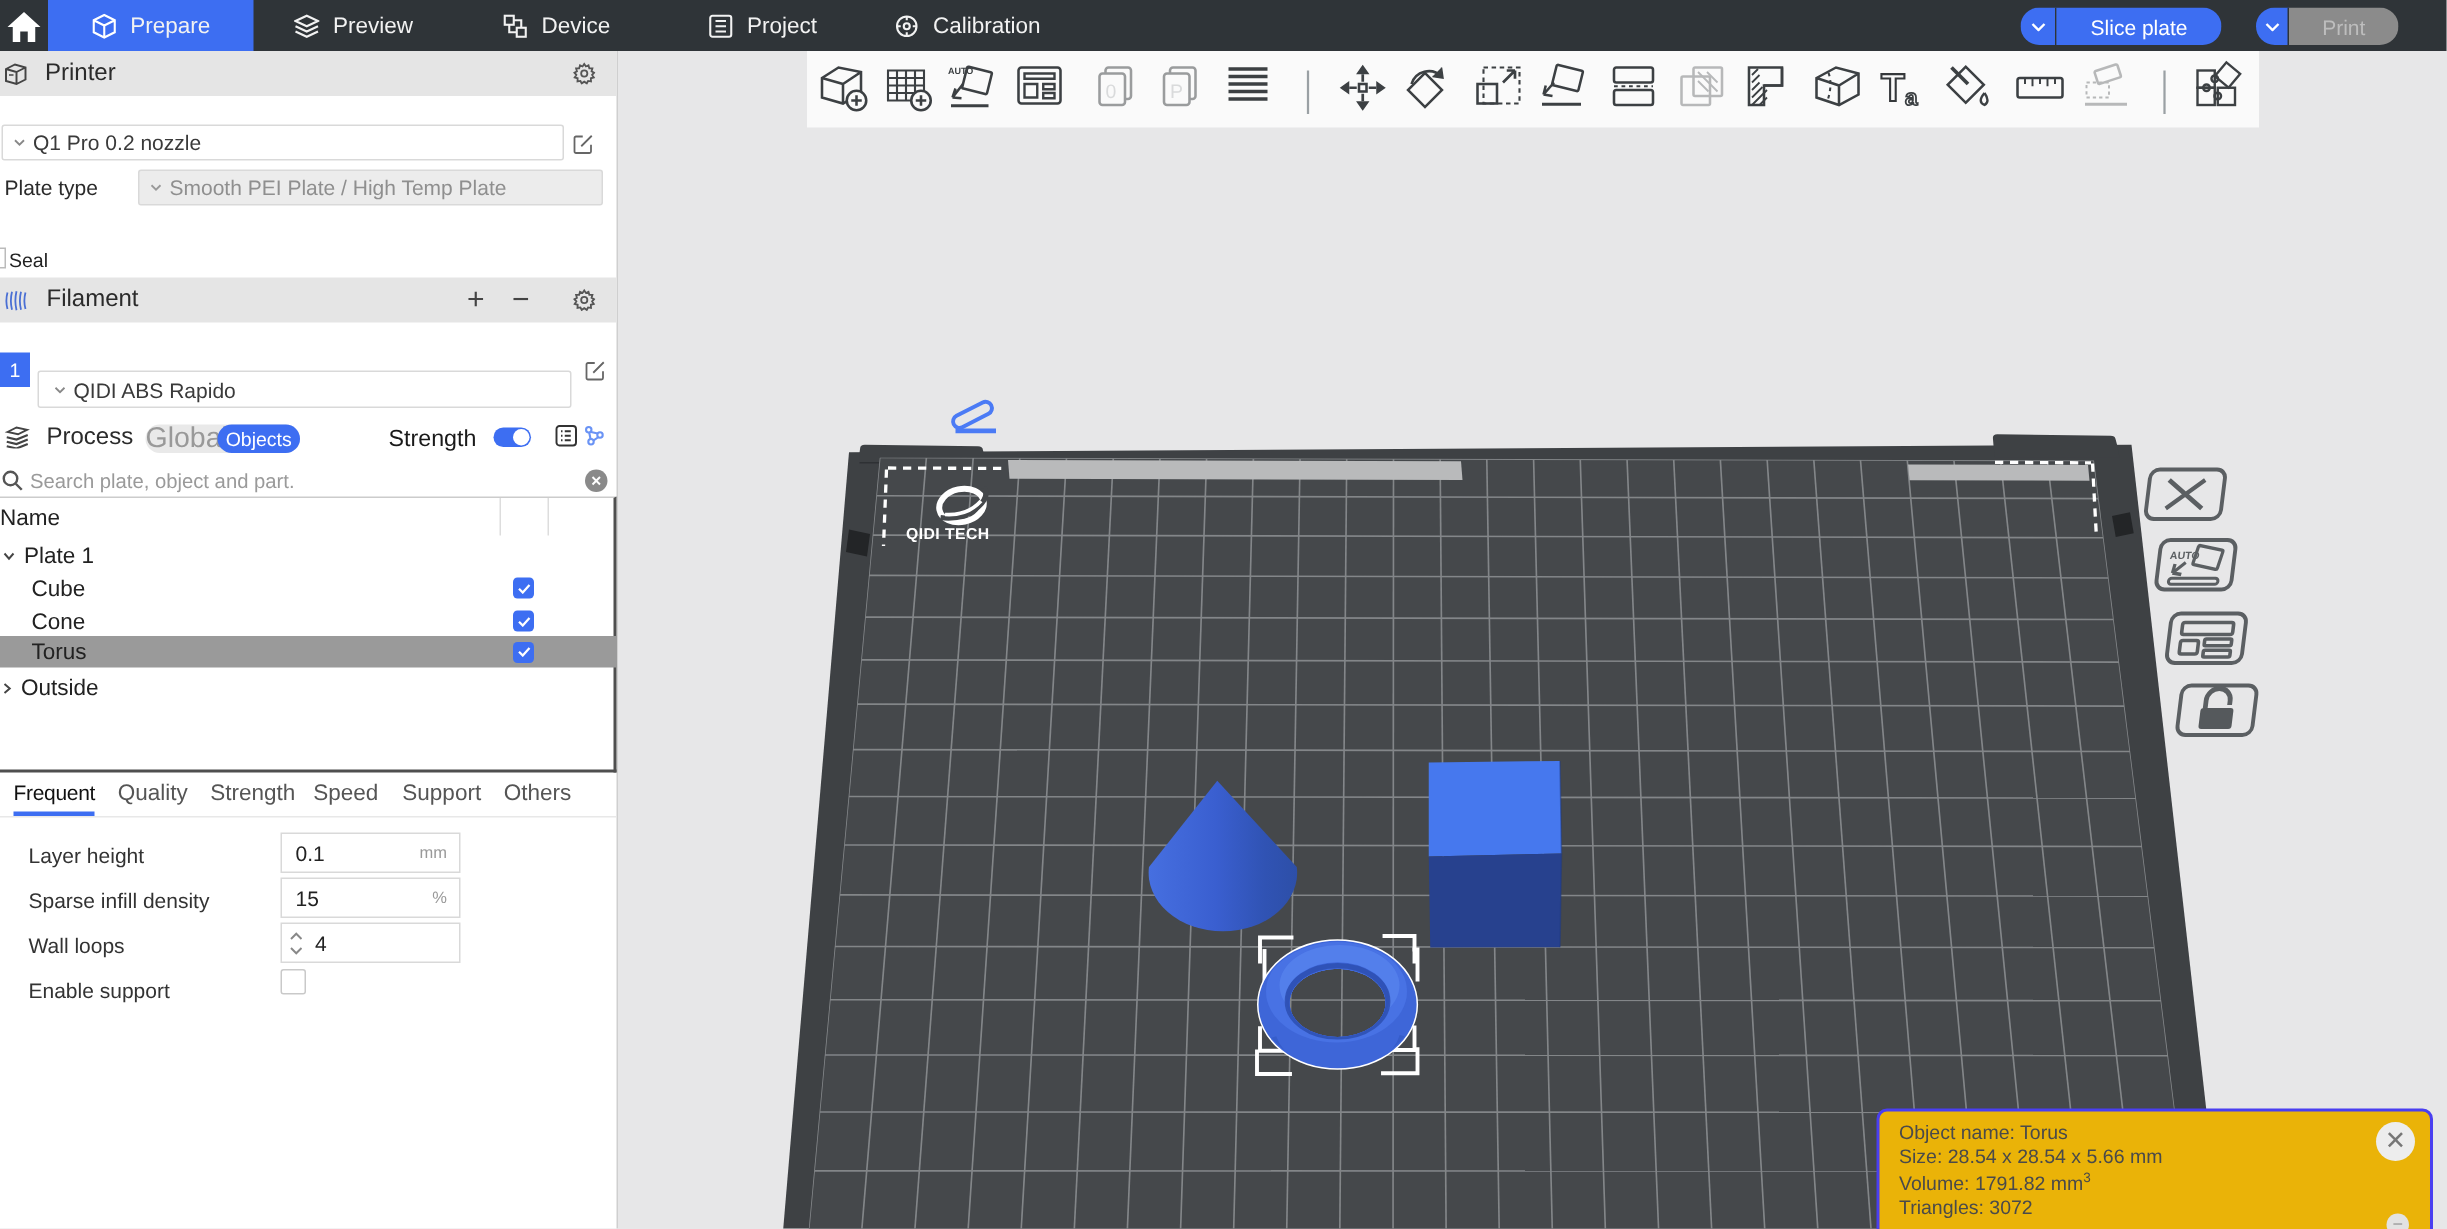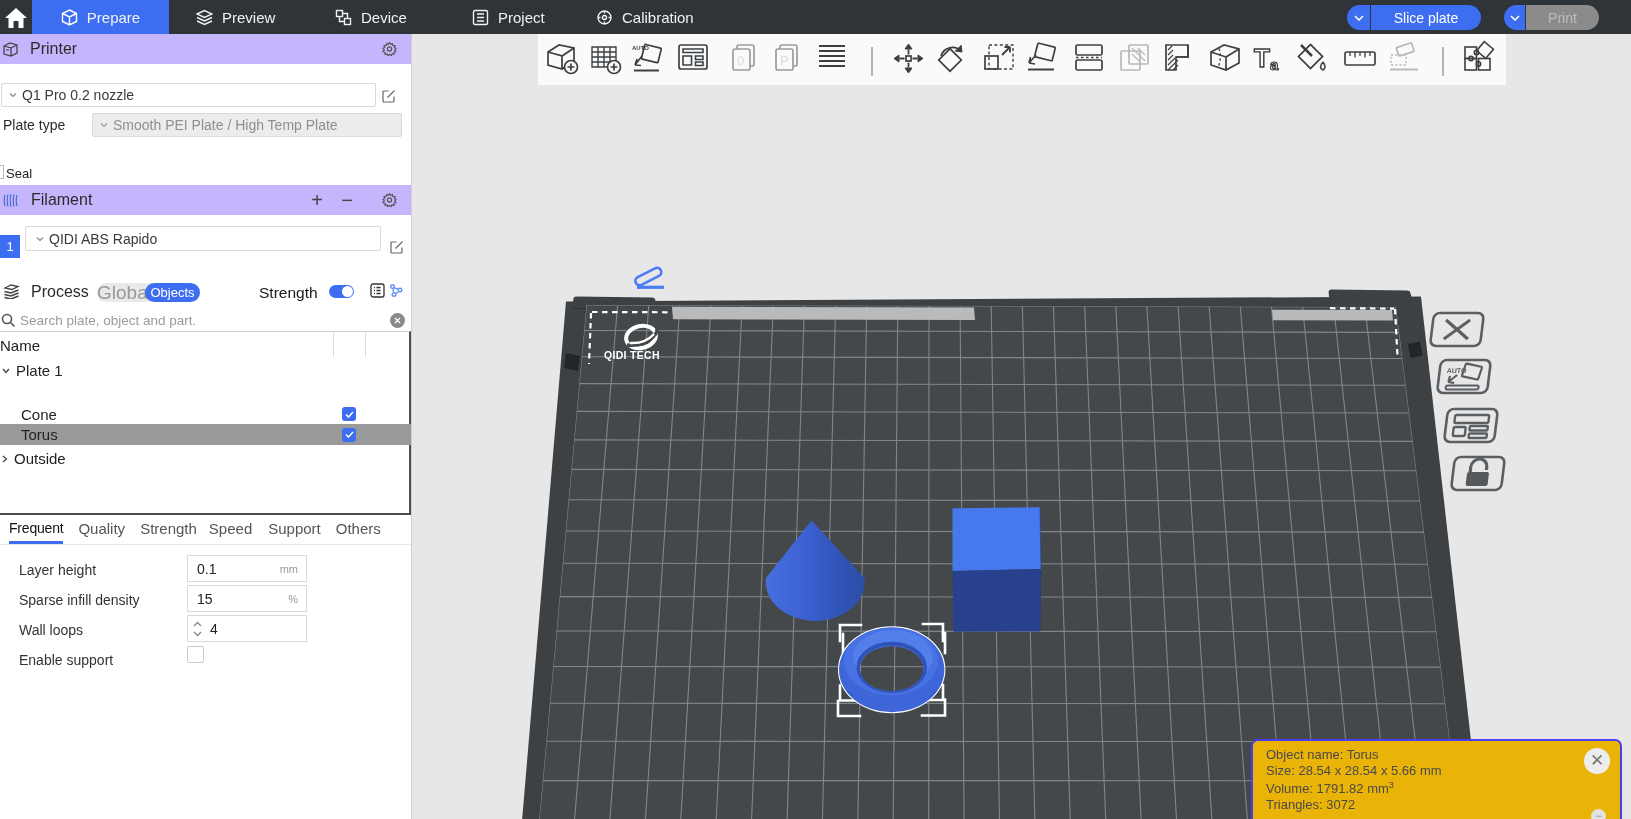--- a/index.html
+++ b/index.html
@@ -10,21 +10,21 @@
 .ticon{margin-right:9px;display:inline-block}
 #home{position:absolute;left:4px;top:7px}
 #btn-slice{position:absolute;left:1347px;top:5px;height:25px;border-radius:12.5px;overflow:hidden;display:flex}
 #btn-slice .chev{width:24px;background:#3d6ef2;display:flex;align-items:center;justify-content:center;border-right:1px solid #2f3438}
 #btn-slice .main{width:110px;background:#3d6ef2;color:#fff;font-size:14px;display:flex;align-items:center;justify-content:center}
 #btn-print{position:absolute;left:1504px;top:5px;height:25px;border-radius:12.5px;overflow:hidden;display:flex}
 #btn-print .chev{width:22px;background:#3d6ef2;display:flex;align-items:center;justify-content:center;border-right:1px solid #2f3438}
 #btn-print .main{width:73px;background:#8b8b8b;color:#bdbdbd;font-size:14px;display:flex;align-items:center;justify-content:center}
 
 #side{position:absolute;left:0;top:34px;width:412px;height:785px;background:#fff;border-right:1px solid #cfcfcf}
-.sechead{position:absolute;left:0;width:411px;height:30px;background:#c4b5fd;display:flex;align-items:center;font-size:16px;color:#2b2b2b}
+.sechead{position:absolute;left:0;width:411px;height:30px;background:#e5e5e5;display:flex;align-items:center;font-size:16px;color:#2b2b2b}
 .gear{position:absolute;top:50%;transform:translateY(-50%)}
 .combo{position:absolute;background:#fff;border:1px solid #d9d9d9;border-radius:2px;display:flex;align-items:center;font-size:14px;color:#3a3a3a}
 .chevg{display:inline-block;width:10px;height:10px;margin:0 4px 0 6px}
 .lbl{position:absolute;font-size:14px;color:#2b2b2b}
 
 .pill{position:absolute;left:97px;top:249px;width:103px;height:19px;background:#e9e9e9;border-radius:10px;font-size:13px;display:flex;align-items:center}
 .pill .g{color:#999;width:48px;text-align:center;font-size:19px}
 .pill .o{background:#3d6ef2;color:#fff;border-radius:10px;height:19px;width:55px;display:flex;align-items:center;justify-content:center}
 .toggle{position:absolute;left:329px;top:251px;width:25px;height:13px;background:#3d6ef2;border-radius:7px}
 .toggle:after{content:"";position:absolute;right:1px;top:1px;width:11px;height:11px;background:#fff;border-radius:50%}
@@ -361,21 +361,21 @@
       </svg>
     Filament
     <div class="abs" style="right:88px;font-size:20px;color:#444;font-weight:400">+</div>
     <div class="abs" style="right:58px;font-size:20px;color:#444">−</div>
     <svg class="gear" style="right:14px" width="15" height="15" viewBox="0 0 16 16" fill="none" stroke="#555" stroke-width="1.3">
         <circle cx="8" cy="8" r="2.2"></circle>
         <path d="M8,1.2 L9.2,3 L11,2.2 L11.6,4.3 L13.8,4.4 L13.2,6.4 L15,7.4 L13.6,9 L14.8,10.8 L12.7,11.4 L12.8,13.6 L10.7,13.3 L9.8,15 L8,13.8 L6.2,15 L5.3,13.3 L3.2,13.6 L3.3,11.4 L1.2,10.8 L2.4,9 L1,7.4 L2.8,6.4 L2.2,4.4 L4.4,4.3 L5,2.2 L6.8,3 Z"></path>
       </svg>
   </div>
   <div class="abs" style="left:0;top:201px;width:20px;height:23px;background:#3d6ef2;color:#fff;font-size:13px;display:flex;align-items:center;justify-content:center">1</div>
-  <div class="combo" style="left:25px;top:192px;width:356px;height:25px"><svg class="chevg" viewBox="0 0 10 10" style="margin-left:9px">
+  <div class="combo" style="left:25px;top:213px;width:356px;height:25px"><svg class="chevg" viewBox="0 0 10 10" style="margin-left:9px">
         <path d="M2,3.5 L5,6.5 L8,3.5" stroke="#888" stroke-width="1.2" fill="none"></path>
       </svg>QIDI ABS Rapido</div>
   <svg class="abs" style="left:390px;top:206px" width="14" height="14" viewBox="0 0 14 14" fill="none" stroke="#666" stroke-width="1.2">
       <path d="M12,7.5 L12,12 A1,1 0 0 1 11,13 L2,13 A1,1 0 0 1 1,12 L1,3 A1,1 0 0 1 2,2 L6.5,2"></path>
       <path d="M6,8 L12.5,1.5 M6,8 L5.5,8.5"></path>
     </svg>
 
   <div class="abs" style="left:3px;top:250px">
     <svg width="17" height="15" viewBox="0 0 17 15" fill="none" stroke="#444" stroke-width="1.3">
         <path d="M2,4 L8,1 L15,2.5 L9,5.5 Z"></path>
@@ -410,20 +410,28 @@
         <path d="M1,1 L6,6 M6,1 L1,6" stroke="#fff" stroke-width="1.3"></path>
       </svg>
     </div>
   <div id="tree">
     <div class="abs" style="left:0;top:5px;font-size:15px">Name</div>
     <div class="abs" style="left:333px;top:0;width:1px;height:25px;background:#ddd"></div>
     <div class="abs" style="left:365px;top:0;width:1px;height:25px;background:#ddd"></div>
     <div class="trow" style="top:27px"><svg style="margin:2px 6px 0 2px" width="8" height="6" viewBox="0 0 8 6">
           <path d="M1,1 L4,4.5 L7,1" stroke="#444" stroke-width="1.3" fill="none"></path>
         </svg>Plate 1</div>
+    <div class="trow" style="top:49px">
+        <span style="margin-left:21px">Cube</span>
+        <span class="cbx">
+          <svg width="9" height="7" viewBox="0 0 9 7">
+            <path d="M1,3.5 L3.5,6 L8,1" stroke="#fff" stroke-width="1.5" fill="none"></path>
+          </svg>
+        </span>
+      </div>
     <div class="trow" style="top:71px">
         <span style="margin-left:21px">Cone</span>
         <span class="cbx">
           <svg width="9" height="7" viewBox="0 0 9 7">
             <path d="M1,3.5 L3.5,6 L8,1" stroke="#fff" stroke-width="1.5" fill="none"></path>
           </svg>
         </span>
       </div>
     <div class="trow" style="top:92px;background:#9a9a9a;height:21px">
         <span style="margin-left:21px">Torus</span>

